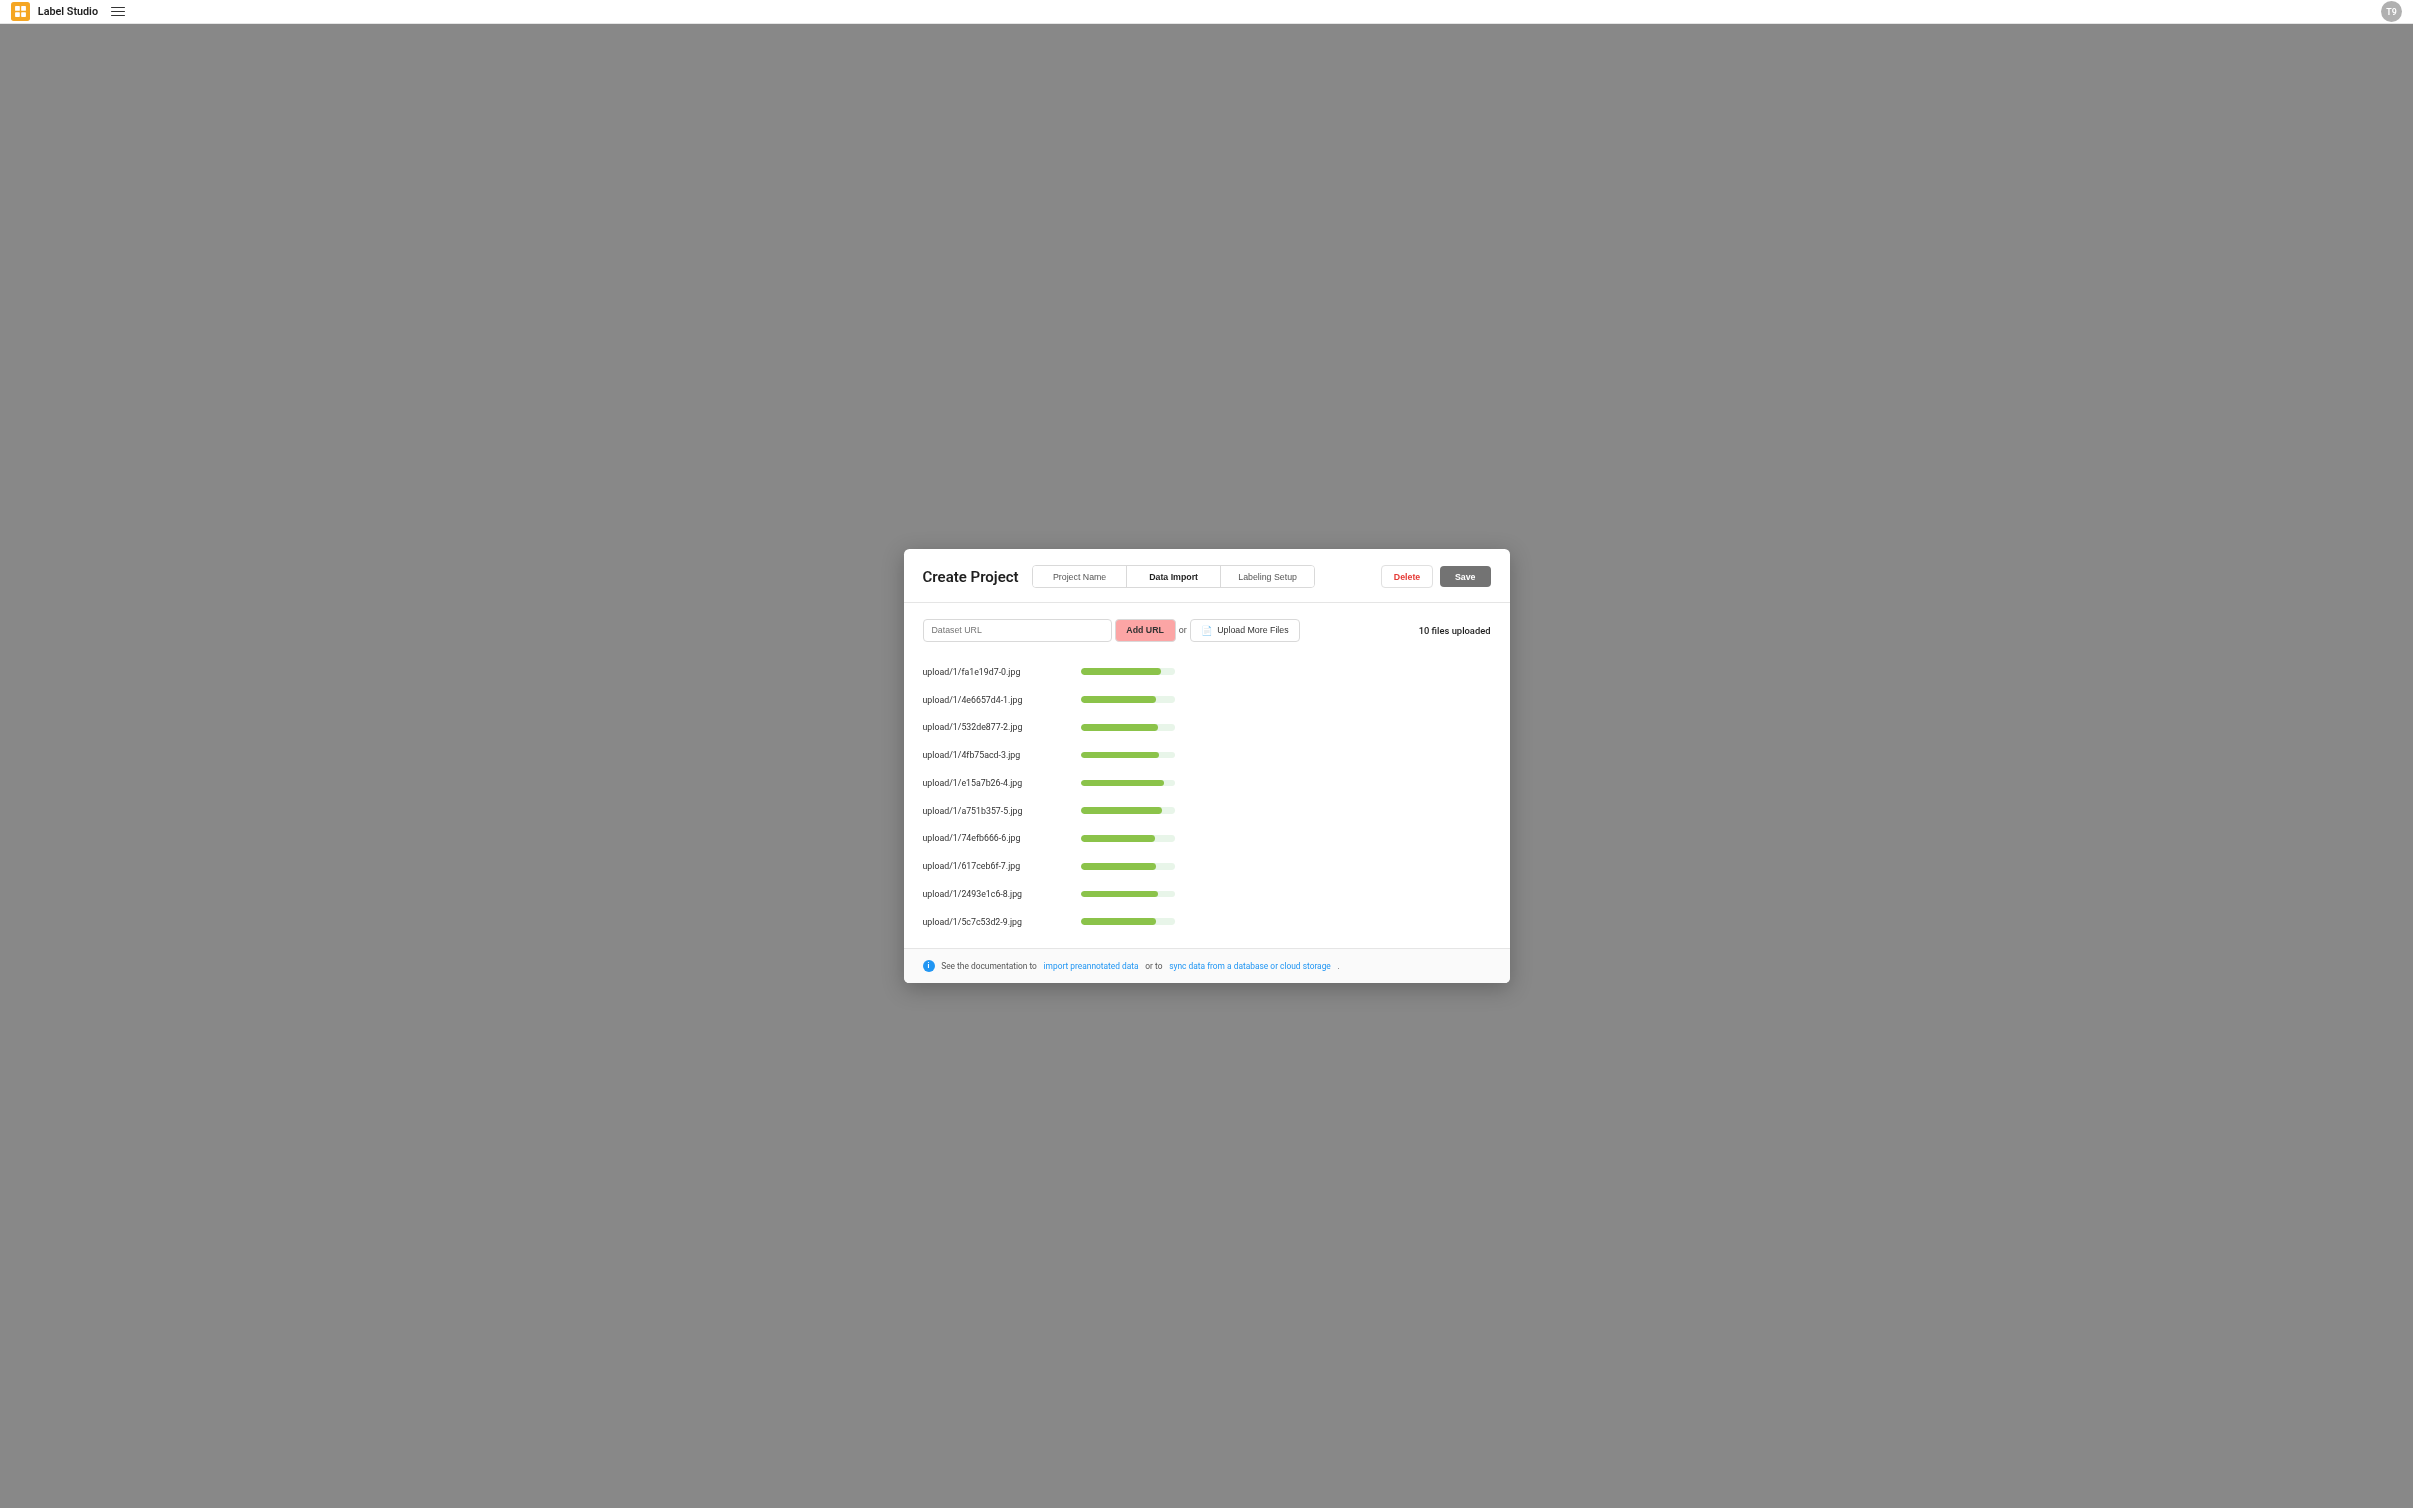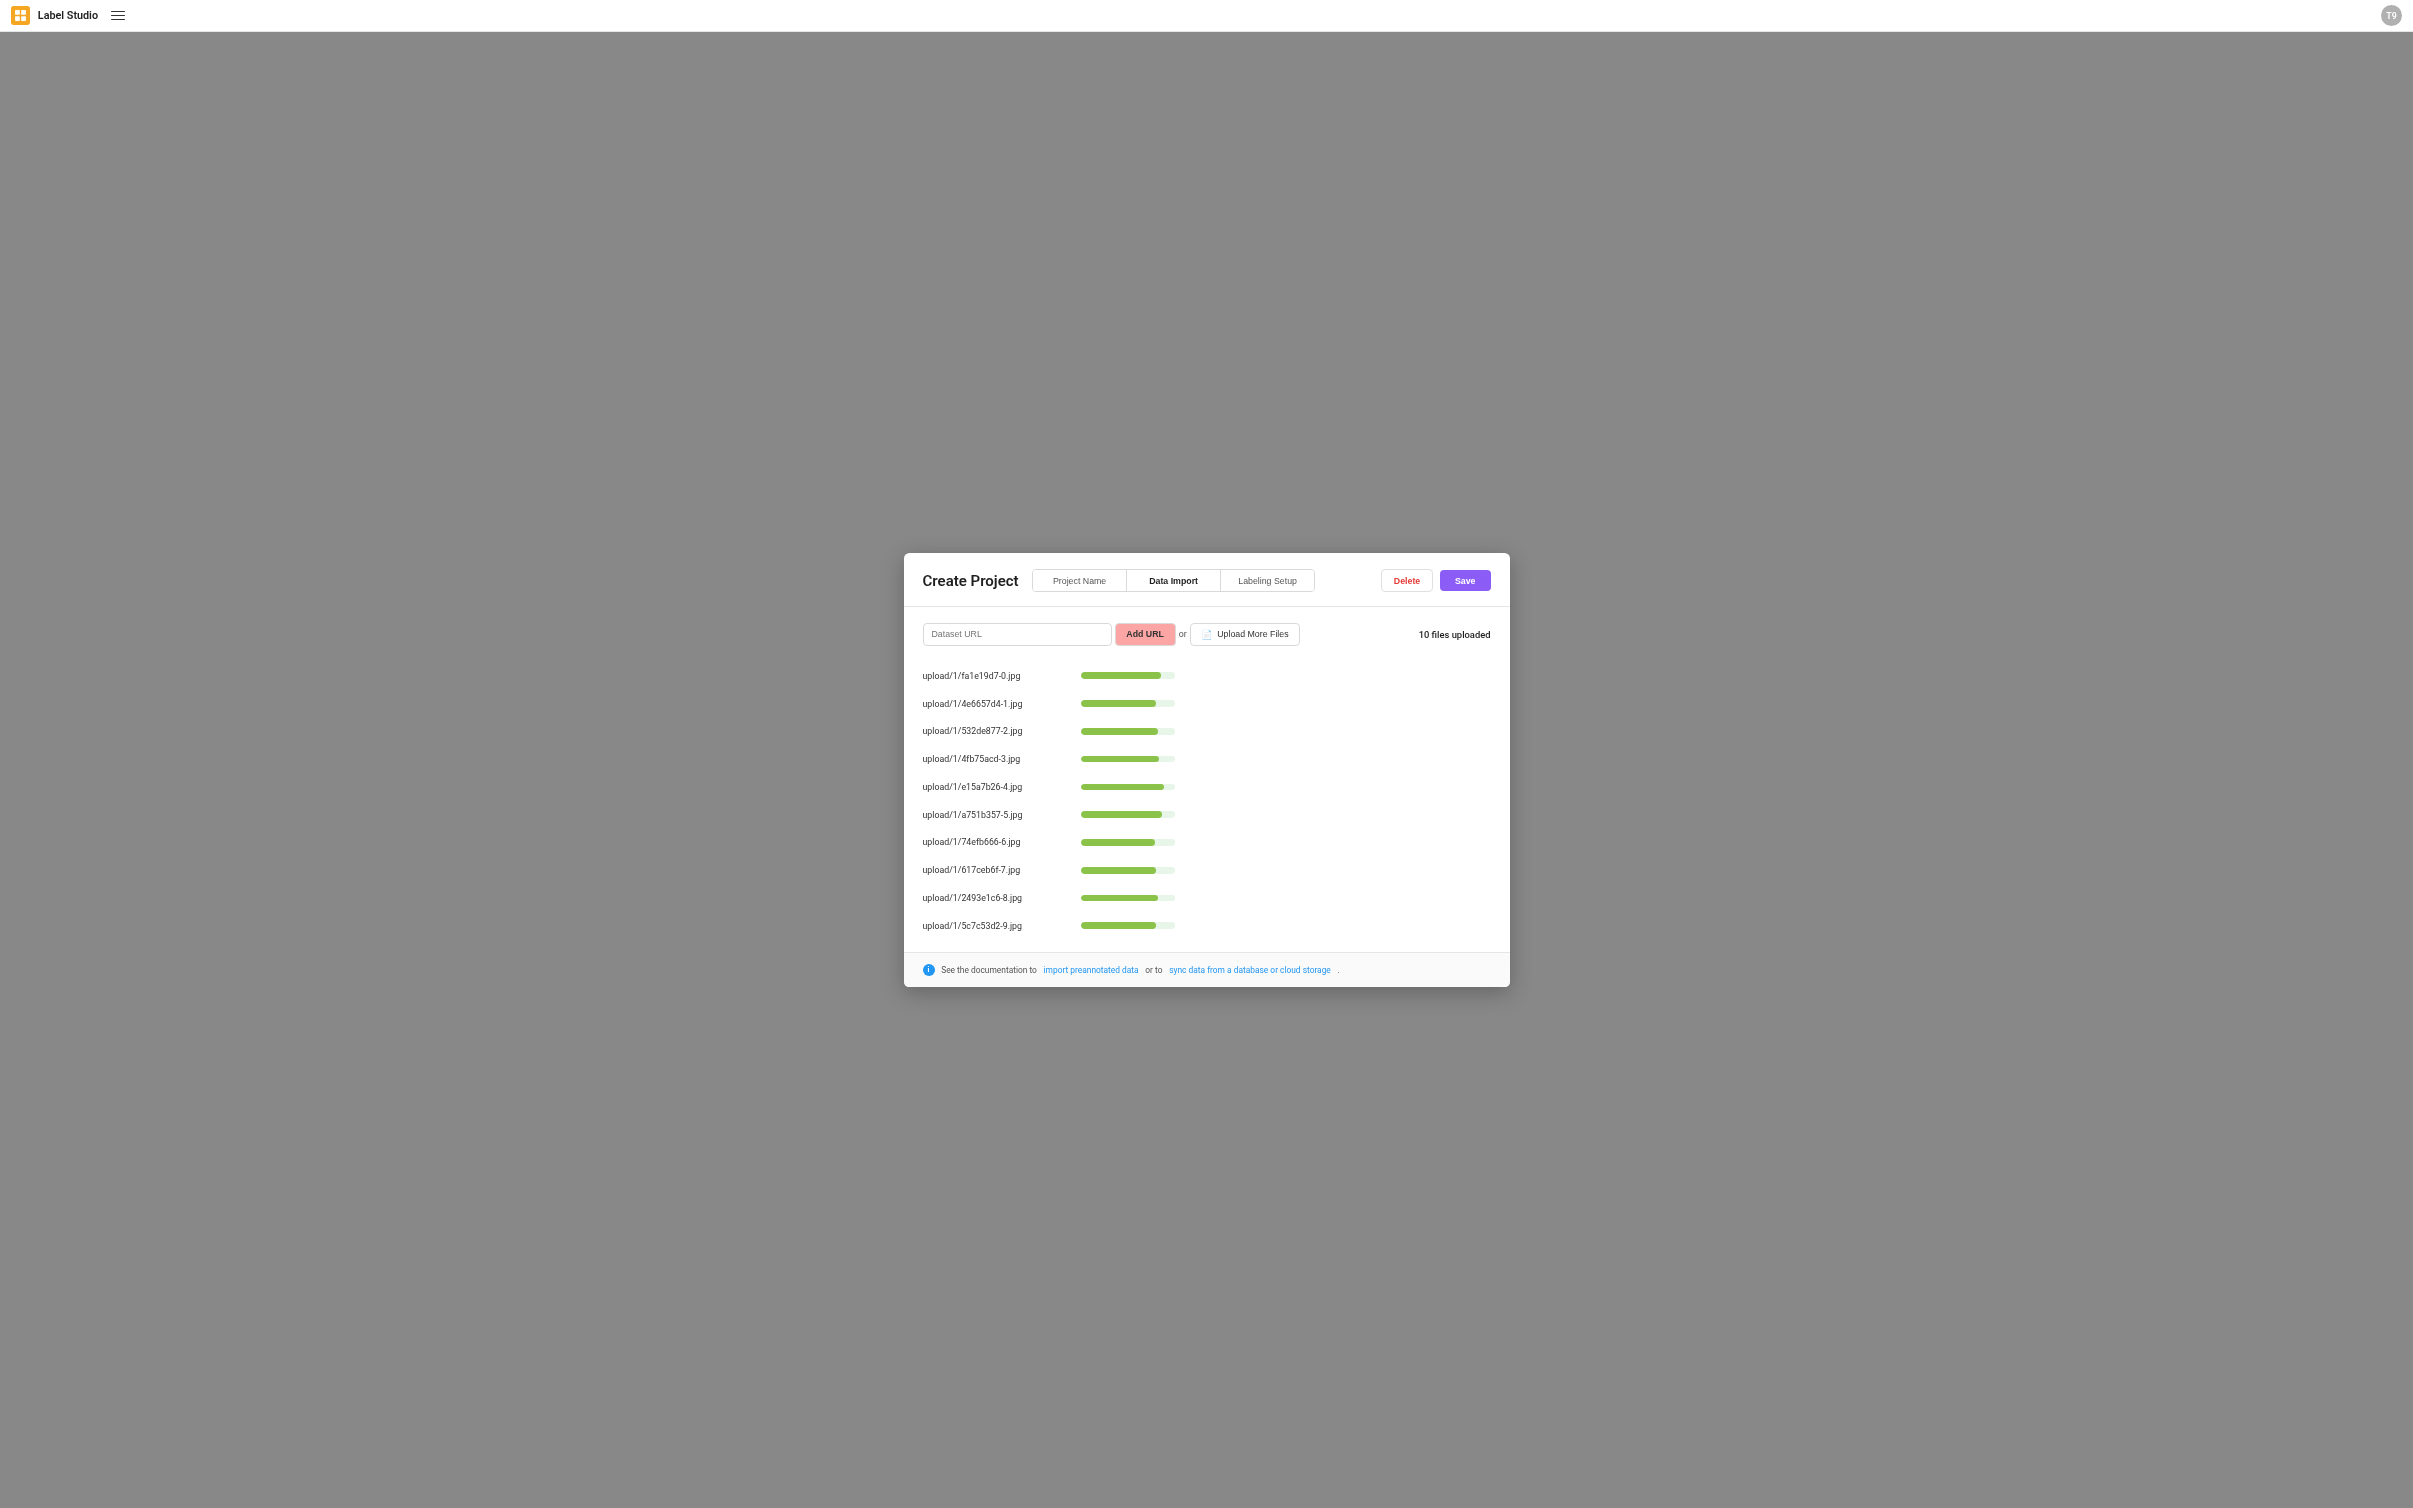--- a/index.html
+++ b/index.html
@@ -9,21 +9,21 @@
       width: 100vw;
       height: 100vh;
       display: flex;
       flex-direction: column;
     }
 
     
     .top-bar {
       background: #fff;
       border-bottom: 0.7px solid #e5e5e5;
-      height: 32px;
+      height: 24px;
       display: flex;
       align-items: center;
       padding: 0 10.8px;
       gap: 8px;
       flex-shrink: 0;
     }
     .logo-icon {
       width: 19px;
       height: 19px;
       flex-shrink: 0;
@@ -137,21 +137,21 @@
       background: #fff;
       color: #e53935;
       font-size: 8.8px;
       font-weight: 600;
       cursor: pointer;
     }
     .btn-save {
       padding: 5.4px 15px;
       border: none;
       border-radius: 4px;
-      background: #8b5cf6;
+      background: #737373;
       color: #fff;
       font-size: 8.8px;
       font-weight: 700;
       cursor: pointer;
     }
 
     
     .modal-body {
       padding: 16px 19px;
       flex: 1;

